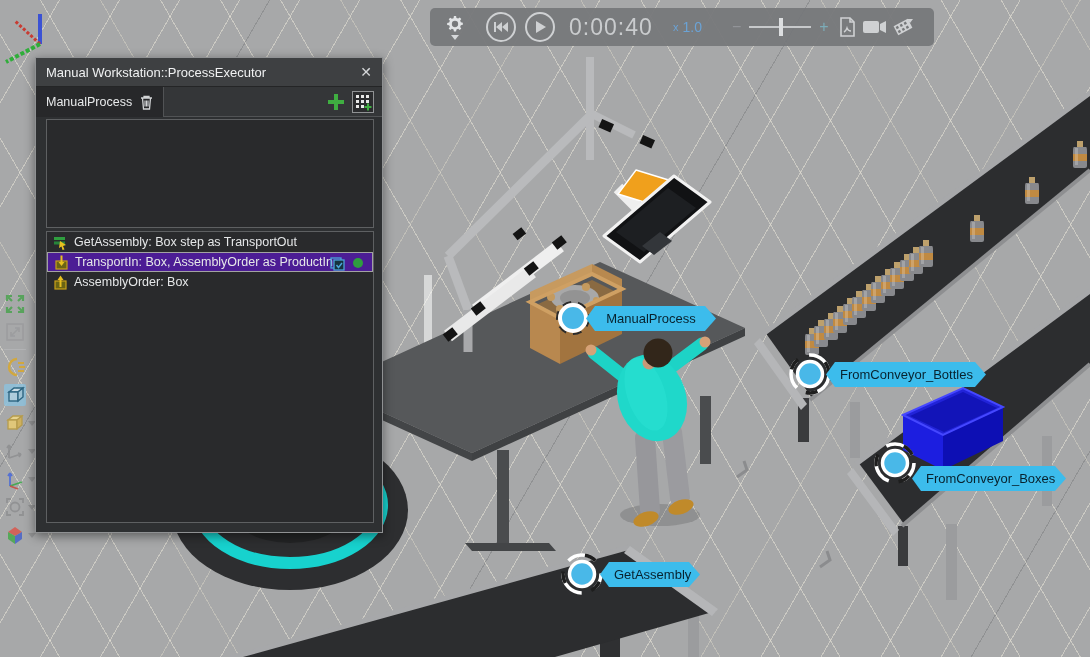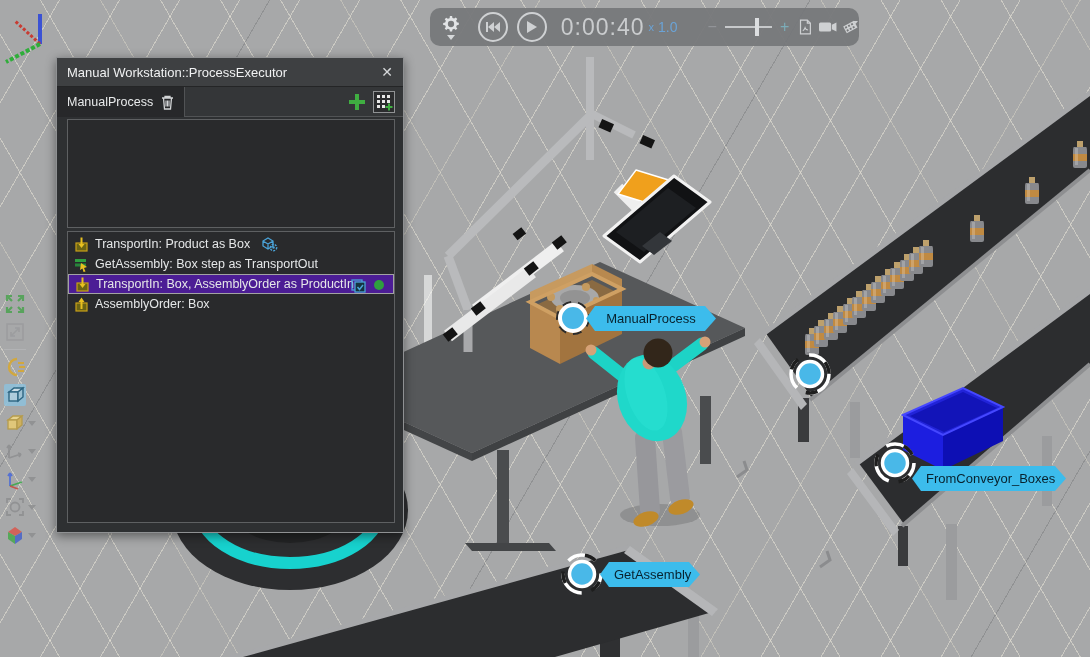--- a/index.html
+++ b/index.html
@@ -8,30 +8,30 @@
     font-family:"Liberation Sans",sans-serif;
     background-color:#a7a8a9;
     background-image:
       repeating-linear-gradient(60deg, rgba(238,234,220,0) 0 51px, rgba(238,234,220,.5) 51px 52px),
       repeating-linear-gradient(120deg, rgba(238,234,220,0) 0 51px, rgba(238,234,220,.5) 51px 52px),
       repeating-linear-gradient(60deg, rgba(110,112,114,0) 0 207px, rgba(110,112,114,.4) 207px 208px),
       repeating-linear-gradient(120deg, rgba(110,112,114,0) 0 233px, rgba(110,112,114,.4) 233px 234px);
   }
   .abs{position:absolute;}
   
-  #playbar{left:430px;top:8px;width:429px;height:38px;background:rgba(118,120,122,.95);
-    border-radius:10px;display:flex;align-items:center;color:#d2d4d6;}
+  #playbar{left:430px;top:8px;width:504px;height:38px;background:rgba(118,120,122,.95);
+    border-radius:5px;display:flex;align-items:center;color:#d2d4d6;}
   .pb-circle{width:26px;height:26px;border:2px solid #cfd1d3;border-radius:50%;
     display:flex;align-items:center;justify-content:center;flex:0 0 auto;}
   #pb-time{font-size:23px;color:#caccce;letter-spacing:1px;margin-left:14px;width:100px;}
   .pb-speed{color:#6ba3d6;}
   #pb-slider-line{width:62px;height:2px;background:#c7c9cb;position:relative;}
   #pb-slider-handle{position:absolute;left:30px;top:-8px;width:4px;height:18px;background:#dcdee0;}
   
-  #panel{left:56px;top:57px;width:348px;height:476px;background:#2e3032;
+  #panel{left:35px;top:57px;width:348px;height:476px;background:#2e3032;
     border:1px solid #8f9193;box-shadow:0 3px 10px rgba(0,0,0,.45);box-sizing:border-box;}
   #panel-title{height:28px;background:#3e4042;display:flex;align-items:center;
     color:#f0f1f2;font-size:13px;padding:0 10px;border-bottom:1px solid #242526;}
   #panel-close{margin-left:auto;color:#d6d8da;font-size:14px;cursor:default;}
   #tabrow{height:30px;display:flex;background:#2c2d2f;}
   #tab-active{display:flex;align-items:center;gap:8px;background:#27282a;color:#e8eaeb;
     font-size:12.5px;padding:0 10px;border-right:1px solid #515355;}
   #tabrow-rest{flex:1;background:#343638;border-bottom:1px solid #515355;
     display:flex;align-items:center;justify-content:flex-end;gap:8px;padding-right:8px;}
   .listbox{position:absolute;left:10px;width:328px;background:#292a2c;border:1px solid #5e6062;box-sizing:border-box;}
@@ -216,20 +216,21 @@
       <circle cx="895" cy="463" r="12.5" fill="#49b8e8" stroke="#ffffff" stroke-width="3.5"></circle>
     </g>
     <g>
       <circle cx="582" cy="574" r="19" fill="none" stroke="#ffffff" stroke-width="3.5" stroke-dasharray="30 14" stroke-dashoffset="14"></circle>
       <circle cx="582" cy="574" r="19" fill="none" stroke="#1e1e1e" stroke-width="3.5" stroke-dasharray="12 30" stroke-dashoffset="34"></circle>
       <circle cx="582" cy="574" r="12.5" fill="#49b8e8" stroke="#ffffff" stroke-width="3.5"></circle>
     </g>
   </svg>
 
   <div class="badge abs" style="left:586px;top:306px;width:102px">ManualProcess</div>
+  <div class="badge abs" style="left:826px;top:362px;width:132px">FromConveyor_Bottles</div>
   <div class="badge abs" style="left:912px;top:466px;width:126px">FromConveyor_Boxes</div>
   <div class="badge abs" style="left:600px;top:562px;width:72px">GetAssembly</div>
 
   <svg class="abs" style="left:2px;top:2px" width="64" height="64">
     <line x1="38" y1="42" x2="38" y2="12" stroke="#3b52d4" stroke-width="4"></line>
     <line x1="38" y1="42" x2="13" y2="19" stroke="#c83b32" stroke-width="3" stroke-dasharray="3 2"></line>
     <line x1="38" y1="42" x2="4" y2="60" stroke="#2fae3a" stroke-width="4" stroke-dasharray="4 2"></line>
   </svg>
 
   <div id="playbar" class="abs">
@@ -389,33 +390,20 @@
           <circle cx="16" cy="16" r="4" fill="#2b2c2e"></circle>
           <rect x="15" y="12.5" width="2" height="7" fill="#3fae41"></rect>
             <rect x="12.5" y="15" width="7" height="2" fill="#3fae41"></rect>
         </svg>
       </div>
     </div>
 
     <div id="box-top" class="listbox"></div>
 
     <div id="box-statements" class="listbox">
-      <div class="stmt" style="margin-top:2px">
-        <svg width="15" height="15" viewBox="0 0 15 15">
-          <rect x="2" y="6" width="11" height="8" fill="#6b6414" stroke="#c8a018" stroke-width="1.2"></rect>
-          <line x1="7.5" y1="0.5" x2="7.5" y2="8" stroke="#e8c020" stroke-width="2"></line>
-          <polygon points="4.5,7 10.5,7 7.5,11" fill="#e8c020"></polygon>
-        </svg>
-        <span>TransportIn: Product as Box</span>
-        <svg width="17" height="16" viewBox="0 0 17 16" style="margin-left:5px">
-          <path d="M2,5 L7,2 L12,5 L12,10 L7,13 L2,10 Z M2,5 L7,8 L12,5 M7,8 V13" fill="none" stroke="#4aa3d8" stroke-width="1.3"></path>
-          <circle cx="12.5" cy="11.5" r="3.2" fill="none" stroke="#4aa3d8" stroke-width="1.4" stroke-dasharray="2 1.2"></circle>
-          <circle cx="12.5" cy="11.5" r="1.2" fill="#4aa3d8"></circle>
-        </svg>
-      </div>
       <div class="stmt">
         <svg width="15" height="15" viewBox="0 0 15 15">
           <rect x="1" y="2" width="11" height="3" fill="#2f9e3f"></rect>
           <rect x="1" y="6.5" width="11" height="3" fill="#27843a"></rect>
           <polygon points="7,6 13,10 10,11 11.5,14.5 9.5,15 8.5,11.5 6,13" fill="#e8c020"></polygon>
         </svg>
         <span>GetAssembly: Box step as TransportOut</span>
       </div>
       <div class="stmt selected">
         <svg width="15" height="15" viewBox="0 0 15 15">

